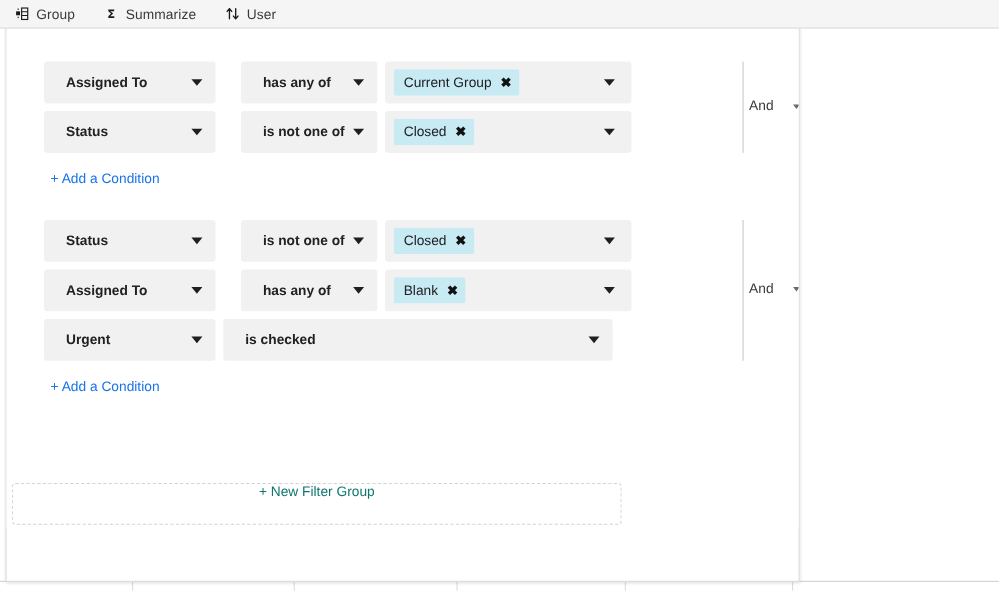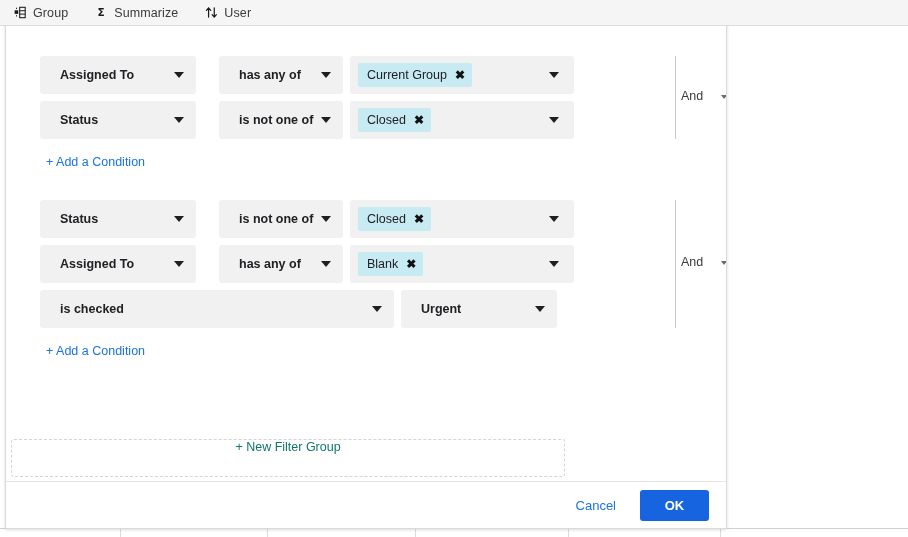--- a/index.html
+++ b/index.html
@@ -322,26 +322,26 @@
               <div class="chipwrap">
                 <span class="chip">
                   <span>Blank</span>
                   <span class="chip-x">✖</span>
                 </span>
               </div>
               <span class="fcaret"></span>
             </div>
           </div>
           <div class="cond-row" style="top: 90px; left: 0px;">
+            <div class="field f-attr">
+              <span class="ftext">Urgent</span>
+              <span class="fcaret"></span>
+            </div>
             <div class="field f-op-wide">
               <span class="ftext">is checked</span>
-              <span class="fcaret"></span>
-            </div>
-            <div class="field f-attr">
-              <span class="ftext">Urgent</span>
               <span class="fcaret"></span>
             </div>
           </div>
           <div class="addcond" style="top: 144px;">+ Add a Condition</div>
         </div>
         <div class="inner-rail" style="top: 173px; height: 128px;"></div>
         <div class="inner-conj" style="top: 228px;">
           <span>And</span>
           <span class="caret-sm"></span>
         </div>
@@ -349,24 +349,20 @@
         <div class="outer-conj">
           <span>Or</span>
           <span class="caret-sm"></span>
         </div>
       </div>
     <div id="newgroup">
       <span>+ New Filter Group</span>
     </div>
   </div>
 
-  <div id="dlg-footer">
-    <button id="btn-cancel">Cancel</button>
-    <button id="btn-ok">OK</button>
-  </div>
 </div>
 
 <div id="tabbar">
     <div class="tab">
       <span class="tico">
         <svg width="14" height="13" viewBox="0 0 16 16">
           <rect x="7.6" y="1.6" width="6.8" height="12.8" fill="none" stroke="#1a1a1a" stroke-width="1.3"></rect>
           <line x1="7.6" y1="5.8" x2="14.4" y2="5.8" stroke="#1a1a1a" stroke-width="1.2"></line>
           <line x1="7.6" y1="10" x2="14.4" y2="10" stroke="#1a1a1a" stroke-width="1.2"></line>
           <rect x="1.4" y="5.3" width="4.4" height="4.4" fill="#1a1a1a"></rect>

